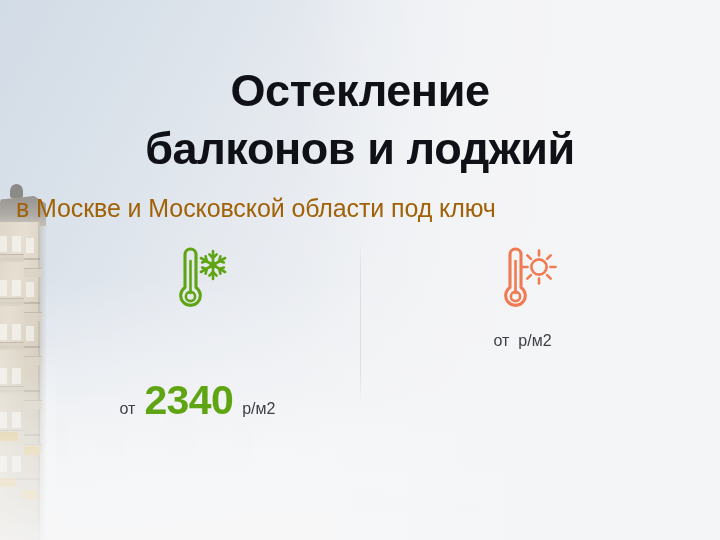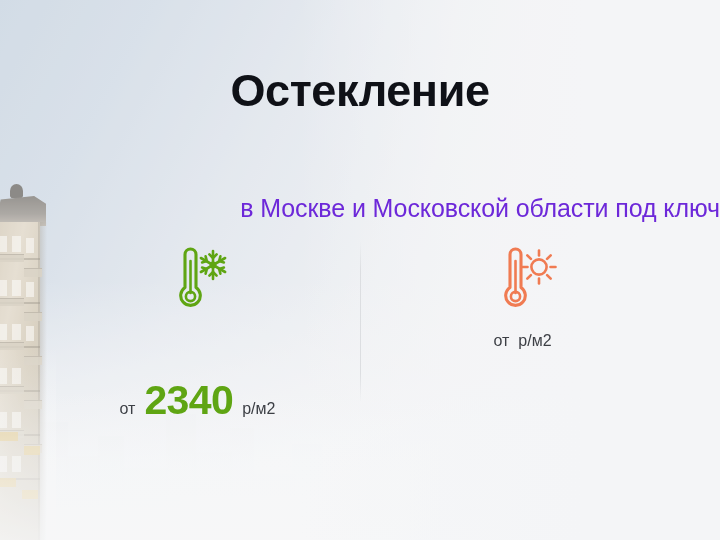--- a/index.html
+++ b/index.html
@@ -78,23 +78,23 @@
     color:#0f1117;
     font-weight:bold;
     font-size:45px;
     line-height:58px;
     letter-spacing:-0.4px;
   }
   .headline .l1{display:block;}
   .headline .l2{display:block;}
 
   .subtitle{
-    position:absolute;left:8px;right:0;top:192px;
-    text-align:right;
-    color:#6d28d9;
+    position:absolute;left:16px;right:0;top:192px;
+    text-align:left;
+    color:#a16207;
     font-size:25px;
     line-height:32px;
     font-weight:normal;
     letter-spacing:-0.1px;
   }
 
   .cards{
     position:absolute;left:0;right:0;top:240px;
     display:flex;align-items:flex-start;justify-content:center;
   }
@@ -211,20 +211,21 @@
 
     <span class="tower-fade"></span>
   </div>
 
   <div class="wash"></div>
 
   <div class="content">
 
     <div class="headline">
       <span class="l1">Остекление</span>
+      <span class="l2">балконов и лоджий</span>
     </div>
 
     <div class="subtitle">в Москве и Московской области под ключ</div>
 
     <div class="cards">
 
       <div class="card">
         <div class="icon-wrap">
           <svg width="72" height="74" viewBox="0 0 72 74" fill="none" stroke="#5fa513" stroke-width="3.1" stroke-linecap="round" stroke-linejoin="round">
 

